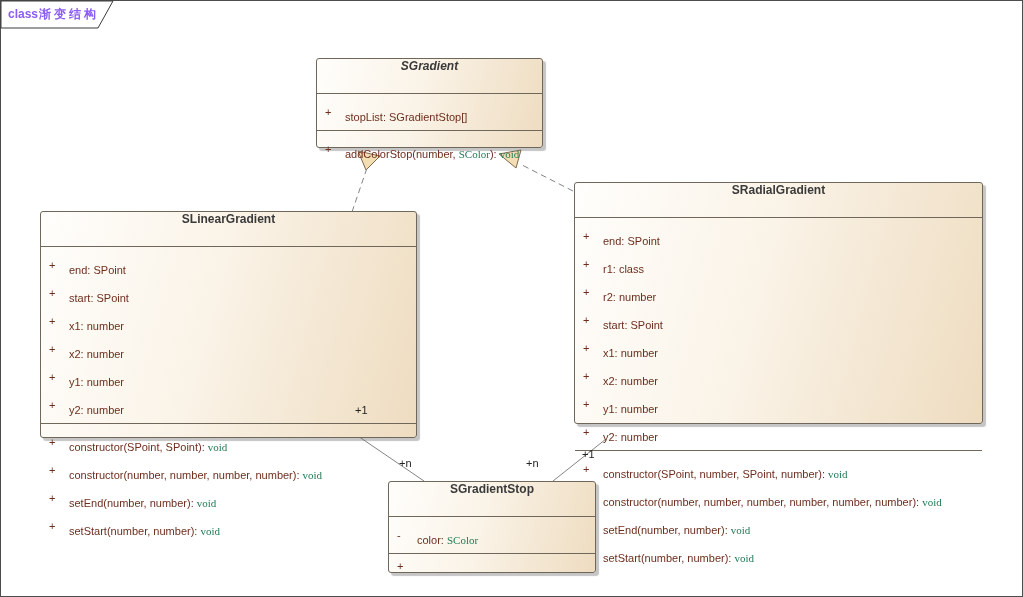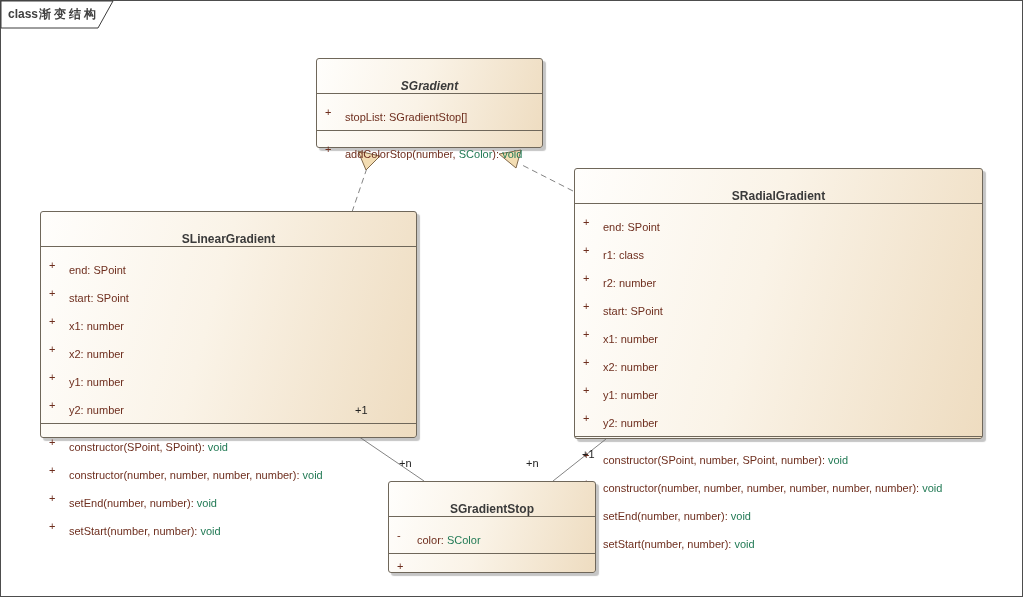--- a/index.html
+++ b/index.html
@@ -7,56 +7,56 @@
     width:1023px;height:597px;position:relative;overflow:hidden;
     background:#ffffff;
     font-family:"Liberation Sans",sans-serif;
   }
   .frame-border{
     position:absolute;left:0;top:0;width:1021px;height:595px;
     border:1px solid #4d4d4d;
   }
   .frame-tab-label{
     position:absolute;left:8px;top:6px;
-    font-size:12px;font-weight:bold;color:#404040;
+    font-size:12px;font-weight:bold;color:#8b5cf6;
     z-index:5;white-space:nowrap;
   }
   .frame-tab-label .cjk{letter-spacing:3px;margin-left:1px;}
   svg.connector-layer{
     position:absolute;left:0;top:0;z-index:1;
   }
   .class-box{
     position:absolute;z-index:2;
     border:1px solid #6f675a;border-radius:3px;
     background:linear-gradient(105deg,#fffefc 0%,#faf3e7 45%,#eedcc0 100%);
     box-shadow:3px 3px 1px rgba(110,110,110,0.40);
     display:flex;flex-direction:column;
     box-sizing:border-box;
   }
   .class-header{
     height:34px;flex:none;
-    display:flex;align-items:flex-end;justify-content:center;
+    display:flex;align-items:flex-start;justify-content:center;
   }
   .class-name{
     font-size:12px;font-weight:bold;color:#3a3a3a;
   }
   .compartment{
     border-top:1px solid #6f675a;
     padding:4px 0;
     box-sizing:border-box;
   }
   .compartment.methods{flex:1;}
   .member{
     display:flex;align-items:center;
     line-height:17px;font-size:11px;color:#6e2e1e;
     white-space:nowrap;
   }
   .member .vis{flex:none;width:20px;padding-left:8px;}
   .member .mtext{flex:none;margin-top:11px;}
-  .ttype{color:#227a55;}
+  .ttype{color:#227a55;font-family:Liberation Serif, serif;}
   .mult{
     position:absolute;z-index:3;
     font-size:11px;color:#222222;
   }
 </style>
 </head>
 <body>
 
 <div class="frame-border"></div>
 
@@ -140,21 +140,21 @@
         <span class="vis">+</span>
         <span class="mtext">setEnd(number, number): <span class="ttype">void</span></span>
       </div>
       <div class="member">
         <span class="vis">+</span>
         <span class="mtext">setStart(number, number): <span class="ttype">void</span></span>
       </div>
     </div>
 </div>
 
-<div class="class-box" style="left:574px;top:168px;width:409px;height:271px">
+<div class="class-box" style="left:574px;top:182px;width:409px;height:242px">
   <div class="class-header">
     <span class="class-name">SRadialGradient</span>
   </div>
   <div class="compartment attributes">
       <div class="member">
         <span class="vis">+</span>
         <span class="mtext">end: SPoint</span>
       </div>
       <div class="member">
         <span class="vis">+</span>

